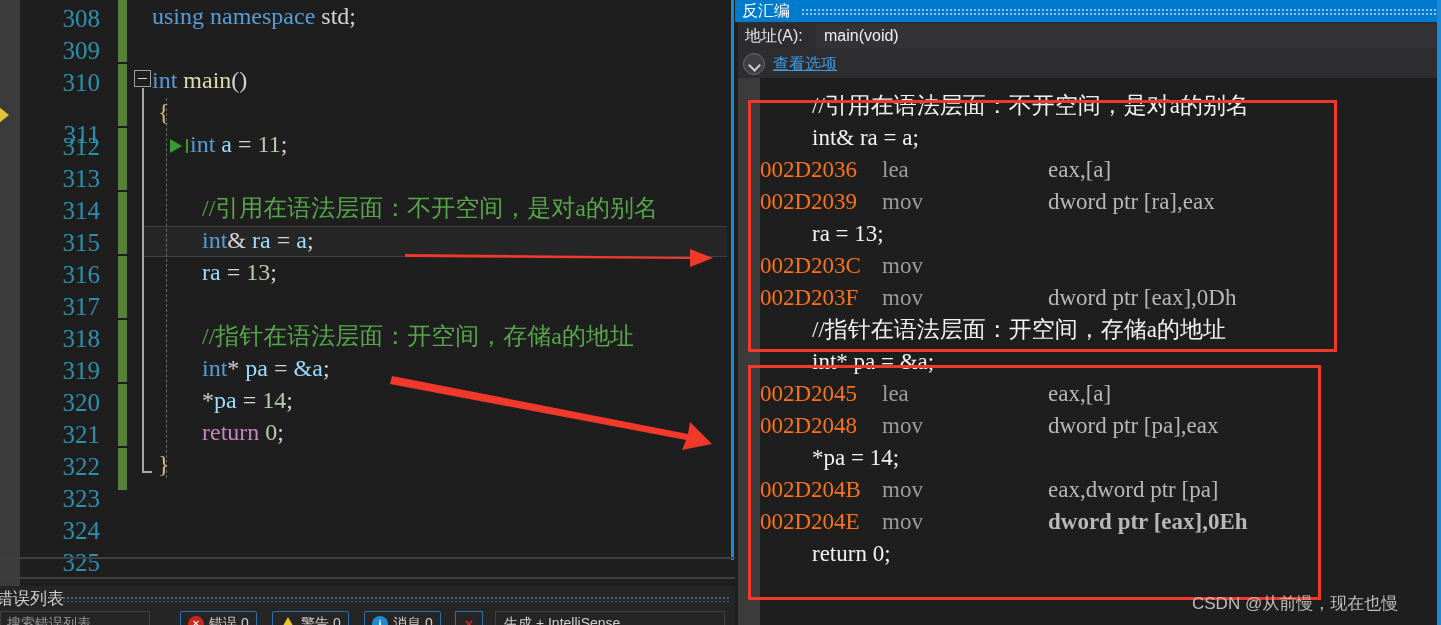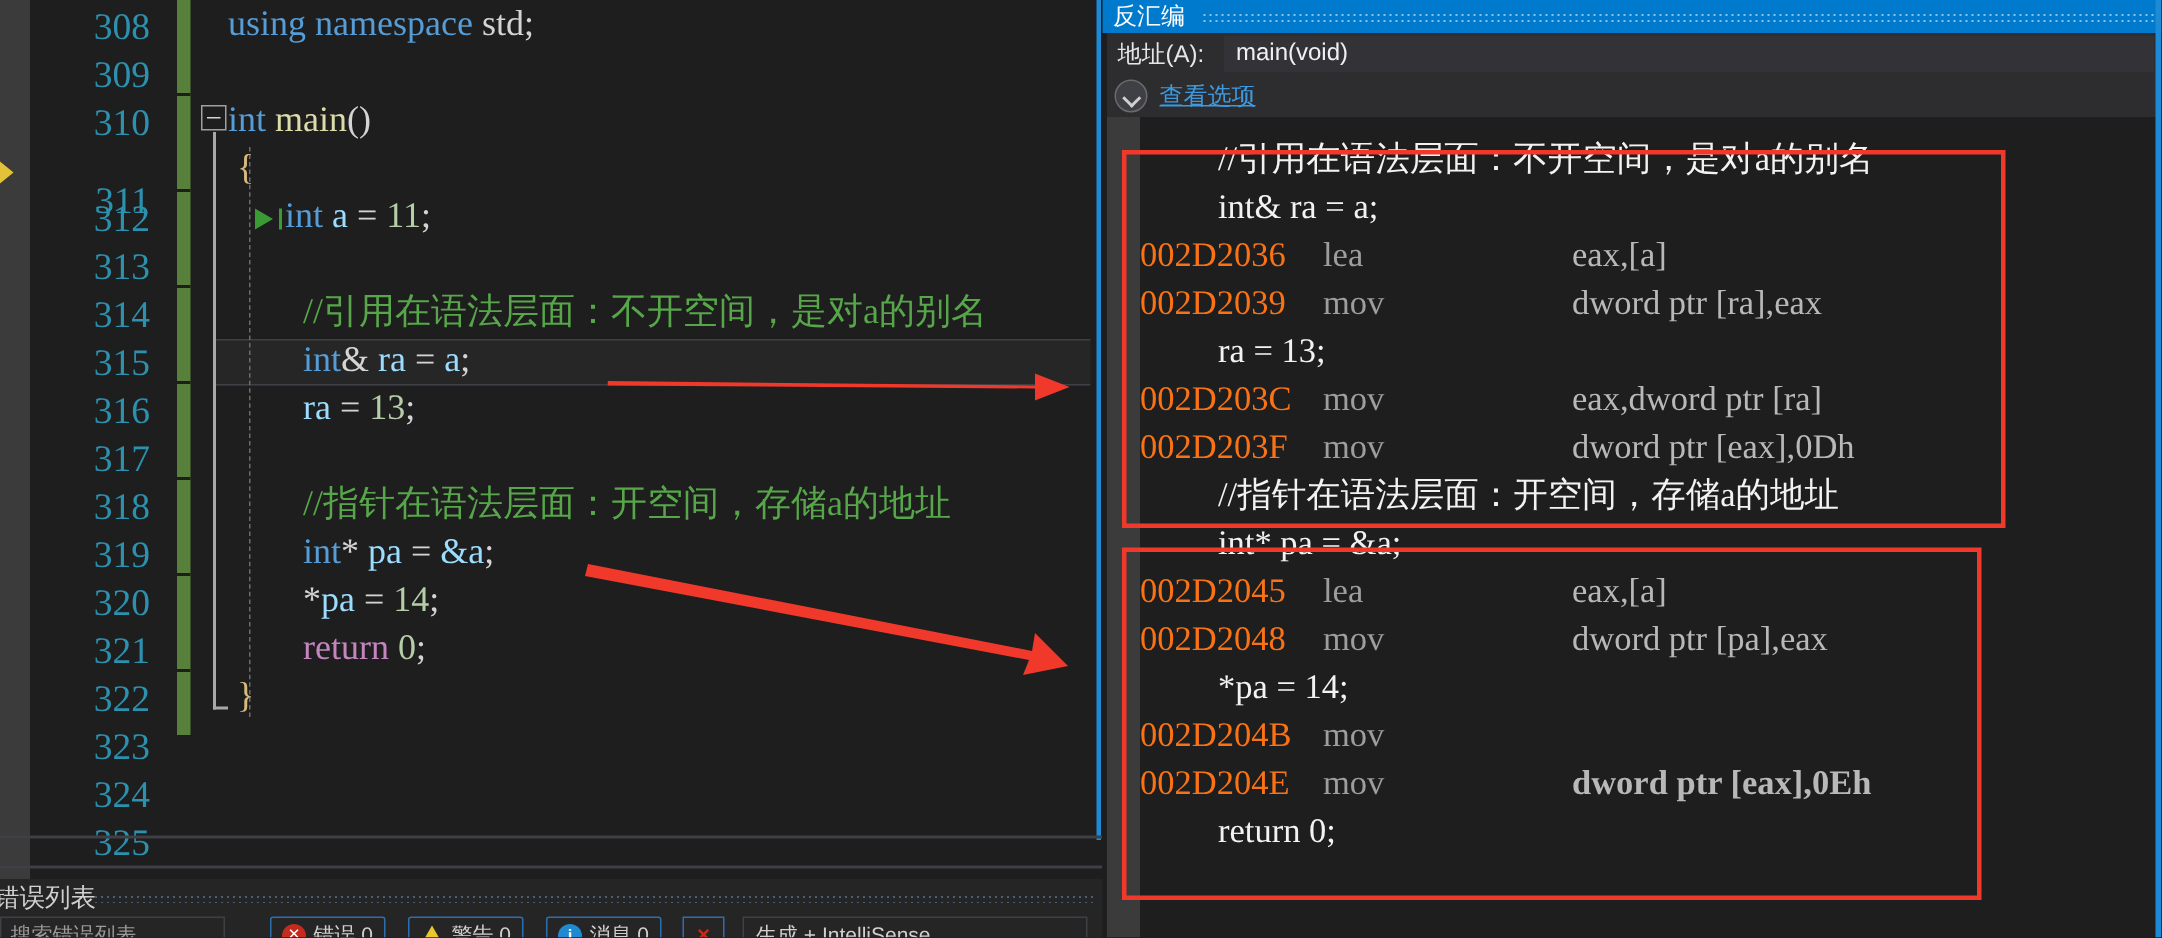--- a/index.html
+++ b/index.html
@@ -368,30 +368,31 @@
     </div>
 
     <div id="disasm-left-gutter"></div>
 
     <div id="disasm-body">
         <div class="dline d-src" style="top: 12px; left: 52px;">//引用在语法层面：不开空间，是对a的别名</div>
         <div class="dline d-src" style="top: 44px; left: 52px;">int&amp; ra = a;</div>
         <div class="dline" style="top: 76px; left: 0px; width: 681px;"><span class="d-addr" style="position: absolute; left: 0px;">002D2036</span><span class="d-mn" style="position: absolute; left: 122px;">lea</span><span class="d-op" style="position: absolute; left: 288px;">eax,[a]</span></div>
         <div class="dline" style="top: 108px; left: 0px; width: 681px;"><span class="d-addr" style="position: absolute; left: 0px;">002D2039</span><span class="d-mn" style="position: absolute; left: 122px;">mov</span><span class="d-op" style="position: absolute; left: 288px;">dword ptr [ra],eax</span></div>
         <div class="dline d-src" style="top: 140px; left: 52px;">ra = 13;</div>
-        <div class="dline" style="top: 172px; left: 0px; width: 681px;"><span class="d-addr" style="position: absolute; left: 0px;">002D203C</span><span class="d-mn" style="position: absolute; left: 122px;">mov</span><span class="d-op" style="position: absolute; left: 288px;">eax,dword ptr [ra]</span></div>
+        <div class="dline" style="top: 172px; left: 0px; width: 681px;"><span class="d-addr" style="position: absolute; left: 0px;">002D203C</span><span class="d-mn" style="position: absolute; left: 122px;">mov</span></div>
         <div class="dline" style="top: 204px; left: 0px; width: 681px;"><span class="d-addr" style="position: absolute; left: 0px;">002D203F</span><span class="d-mn" style="position: absolute; left: 122px;">mov</span><span class="d-op" style="position: absolute; left: 288px;">dword ptr [eax],0Dh</span></div>
         <div class="dline d-src" style="top: 236px; left: 52px;">//指针在语法层面：开空间，存储a的地址</div>
         <div class="dline d-src" style="top: 268px; left: 52px;">int* pa = &amp;a;</div>
         <div class="dline" style="top: 300px; left: 0px; width: 734px;"><span class="d-addr" style="position: absolute; left: 0px;">002D2045</span><span class="d-mn" style="position: absolute; left: 122px;">lea</span><span class="d-op" style="position: absolute; left: 288px;">eax,[a]</span></div>
         <div class="dline" style="top: 332px; left: 0px; width: 681px;"><span class="d-addr" style="position: absolute; left: 0px;">002D2048</span><span class="d-mn" style="position: absolute; left: 122px;">mov</span><span class="d-op" style="position: absolute; left: 288px;">dword ptr [pa],eax</span></div>
         <div class="dline d-src" style="top: 364px; left: 52px;">*pa = 14;</div>
-        <div class="dline" style="top: 396px; left: 0px; width: 681px;"><span class="d-addr" style="position: absolute; left: 0px;">002D204B</span><span class="d-mn" style="position: absolute; left: 122px;">mov</span></div>
+        <div class="dline" style="top: 396px; left: 0px; width: 681px;"><span class="d-addr" style="position: absolute; left: 0px;">002D204B</span><span class="d-mn" style="position: absolute; left: 122px;">mov</span><span class="d-op" style="position: absolute; left: 288px;">eax,dword ptr [pa]</span></div>
         <div class="dline" style="top: 428px; left: 0px; width: 681px;"><span class="d-addr" style="position: absolute; left: 0px;">002D204E</span><span class="d-mn" style="position: absolute; left: 122px;">mov</span><span class="d-op" style="position: absolute; left: 288px; font-weight: bold;">dword ptr [eax],0Eh</span></div>
         <div class="dline d-src" style="top: 460px; left: 52px;">return 0;</div>
       </div>
   </div>
 
   <div class="redbox" id="redbox1"></div>
   <div class="redbox" id="redbox2"></div>
 
+  <div id="watermark">CSDN @从前慢，现在也慢</div>
   <div id="disasm-right-edge"></div>
 </div>
 
 </body></html>

